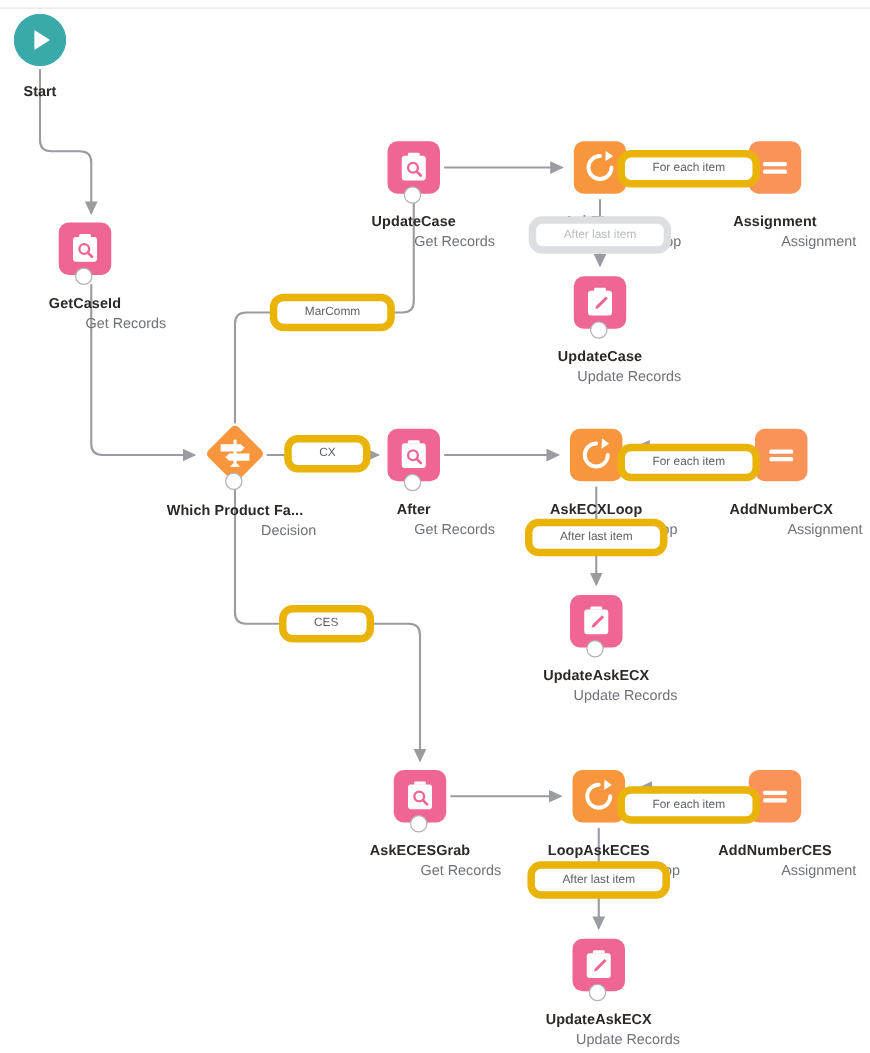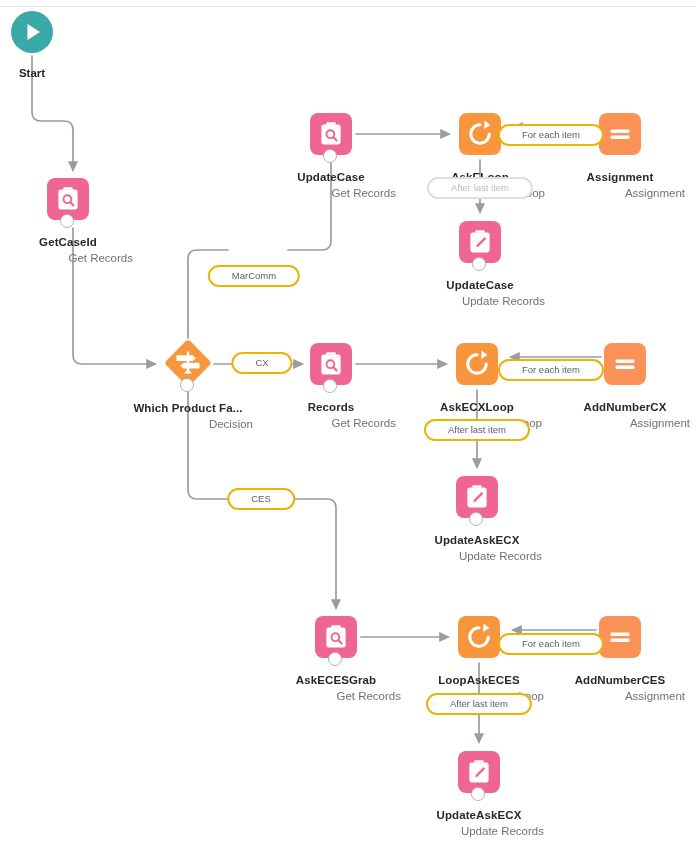--- a/index.html
+++ b/index.html
@@ -130,21 +130,21 @@
     left: 0; top: 0;
     width: 46px; height: 46px;
   }
   .decision-node .handle { bottom: -6px; }
 
   
   .pill {
     position: absolute;
     transform: translate(-50%, -50%);
     background: #ffffff;
-    border: 2px solid #eab308;
+    border: 6px solid #eab308;
     border-radius: 11px;
     padding: 3px 22px 4px;
     font-size: 9.5px;
     color: #5c5f63;
     line-height: 11px;
     white-space: nowrap;
   }
   .pill.faded { color: #b9bcc0; border-color: #dcdee1; }
 </style>
 </head>
@@ -279,21 +279,21 @@
      <div class="node-type">Update Records</div></div>
       <div class="node" style="left: 331px; top: 343px;"><span class="chip-wrap"><span class="chip" style="background:#ef6694">
          <svg width="42" height="42" viewBox="0 0 42 42">
         <path d="M17.4,9.2h7.2c.6,0,1.1.5,1.1,1.1v1.5h-9.4v-1.5c0-.6.5-1.1,1.1-1.1z" fill="#fff"></path>
         <path d="M13.6,11.6h14.8c1.2,0,2.2,1,2.2,2.2v15.4c0,1.2-1,2.2-2.2,2.2h-14.8c-1.2,0-2.2-1-2.2-2.2v-15.4c0-1.2,1-2.2,2.2-2.2z" fill="#fff"></path>
         <circle cx="20.4" cy="21.2" r="3.9" fill="none" stroke="#ef6694" stroke-width="1.9"></circle>
         <path d="M23.3,24.1 L26.6,27.4" stroke="#ef6694" stroke-width="2.1" stroke-linecap="round"></path>
       </svg>
          <span class="handle"></span>
        </span></span>
-     <div class="node-label">Records</div>
+     <div class="node-label">After</div>
      <div class="node-type">Get Records</div></div>
       <div class="node" style="left: 477px; top: 343px;"><span class="chip-wrap"><span class="chip" style="background:#f8963e">
          <svg width="42" height="42" viewBox="0 0 42 42">
         <path d="M21,11.8 A9.2,9.2 0 1 0 30.2,21" fill="none" stroke="#fff" stroke-width="3.1" stroke-linecap="round"></path>
         <path d="M25.6,7.6 L31.4,12 L25.2,16 Z" fill="#fff"></path>
       </svg>
          
        </span></span>
      <div class="node-label">AskECXLoop</div>
      <div class="node-type">Loop</div></div>
@@ -351,21 +351,21 @@
         <path d="M13.6,11.6h14.8c1.2,0,2.2,1,2.2,2.2v15.4c0,1.2-1,2.2-2.2,2.2h-14.8c-1.2,0-2.2-1-2.2-2.2v-15.4c0-1.2,1-2.2,2.2-2.2z" fill="#fff"></path>
         <path d="M25.6,16.1 L27.3,17.8 L19.6,25.5 L17.2,26.2 L17.9,23.8 Z" fill="#ef6694"></path>
       </svg>
          <span class="handle"></span>
        </span></span>
      <div class="node-label">UpdateAskECX</div>
      <div class="node-type">Update Records</div></div>
     </div>
 
   <div id="pill-host">
-      <div class="pill" style="left: 254px; top: 250px; margin-top: 26px;">MarComm</div>
+      <div class="pill" style="left: 266px; top: 250px;">MarComm</div>
       <div class="pill" style="left: 262px; top: 363px;">CX</div>
       <div class="pill" style="left: 261px; top: 499px;">CES</div>
       <div class="pill" style="left: 551px; top: 135px;">For each item</div>
       <div class="pill faded" style="left: 480px; top: 188px;">After last item</div>
       <div class="pill" style="left: 551px; top: 370px;">For each item</div>
       <div class="pill" style="left: 477px; top: 430px;">After last item</div>
       <div class="pill" style="left: 551px; top: 644px;">For each item</div>
       <div class="pill" style="left: 479px; top: 704px;">After last item</div>
     </div>
 

